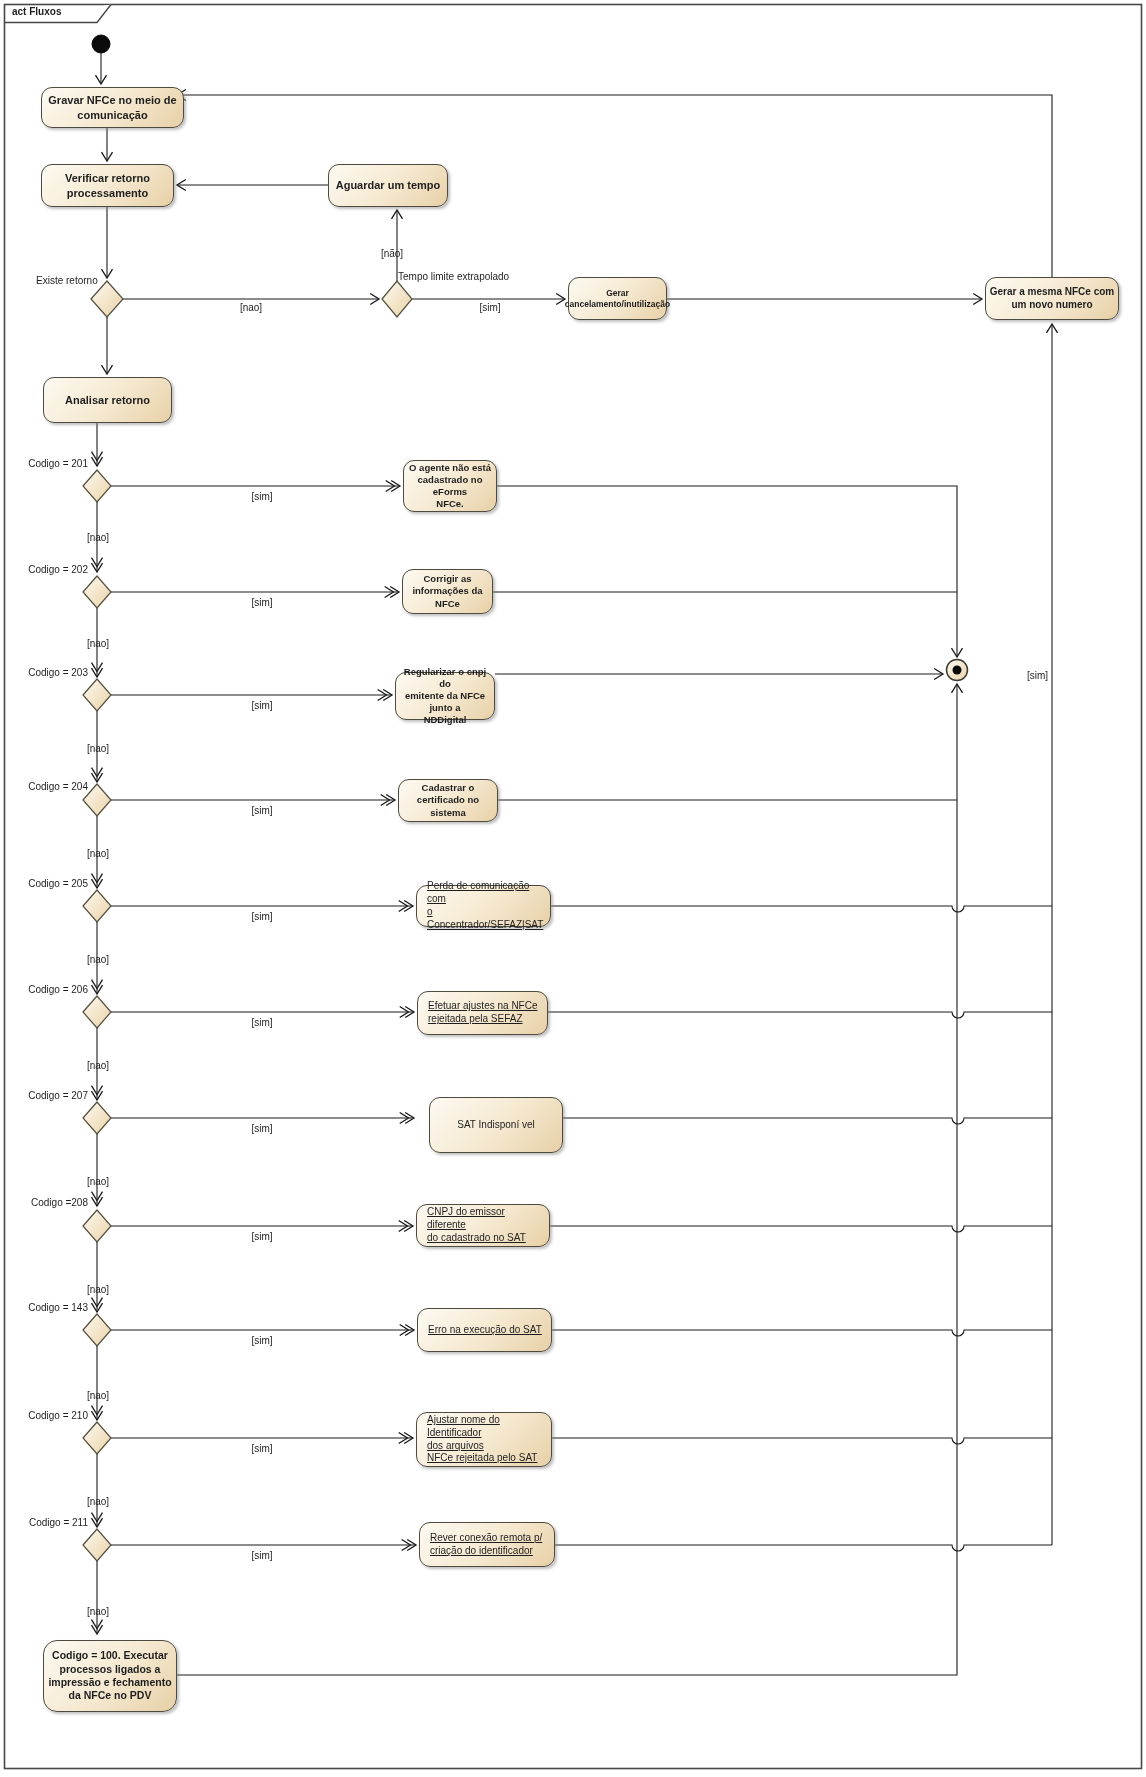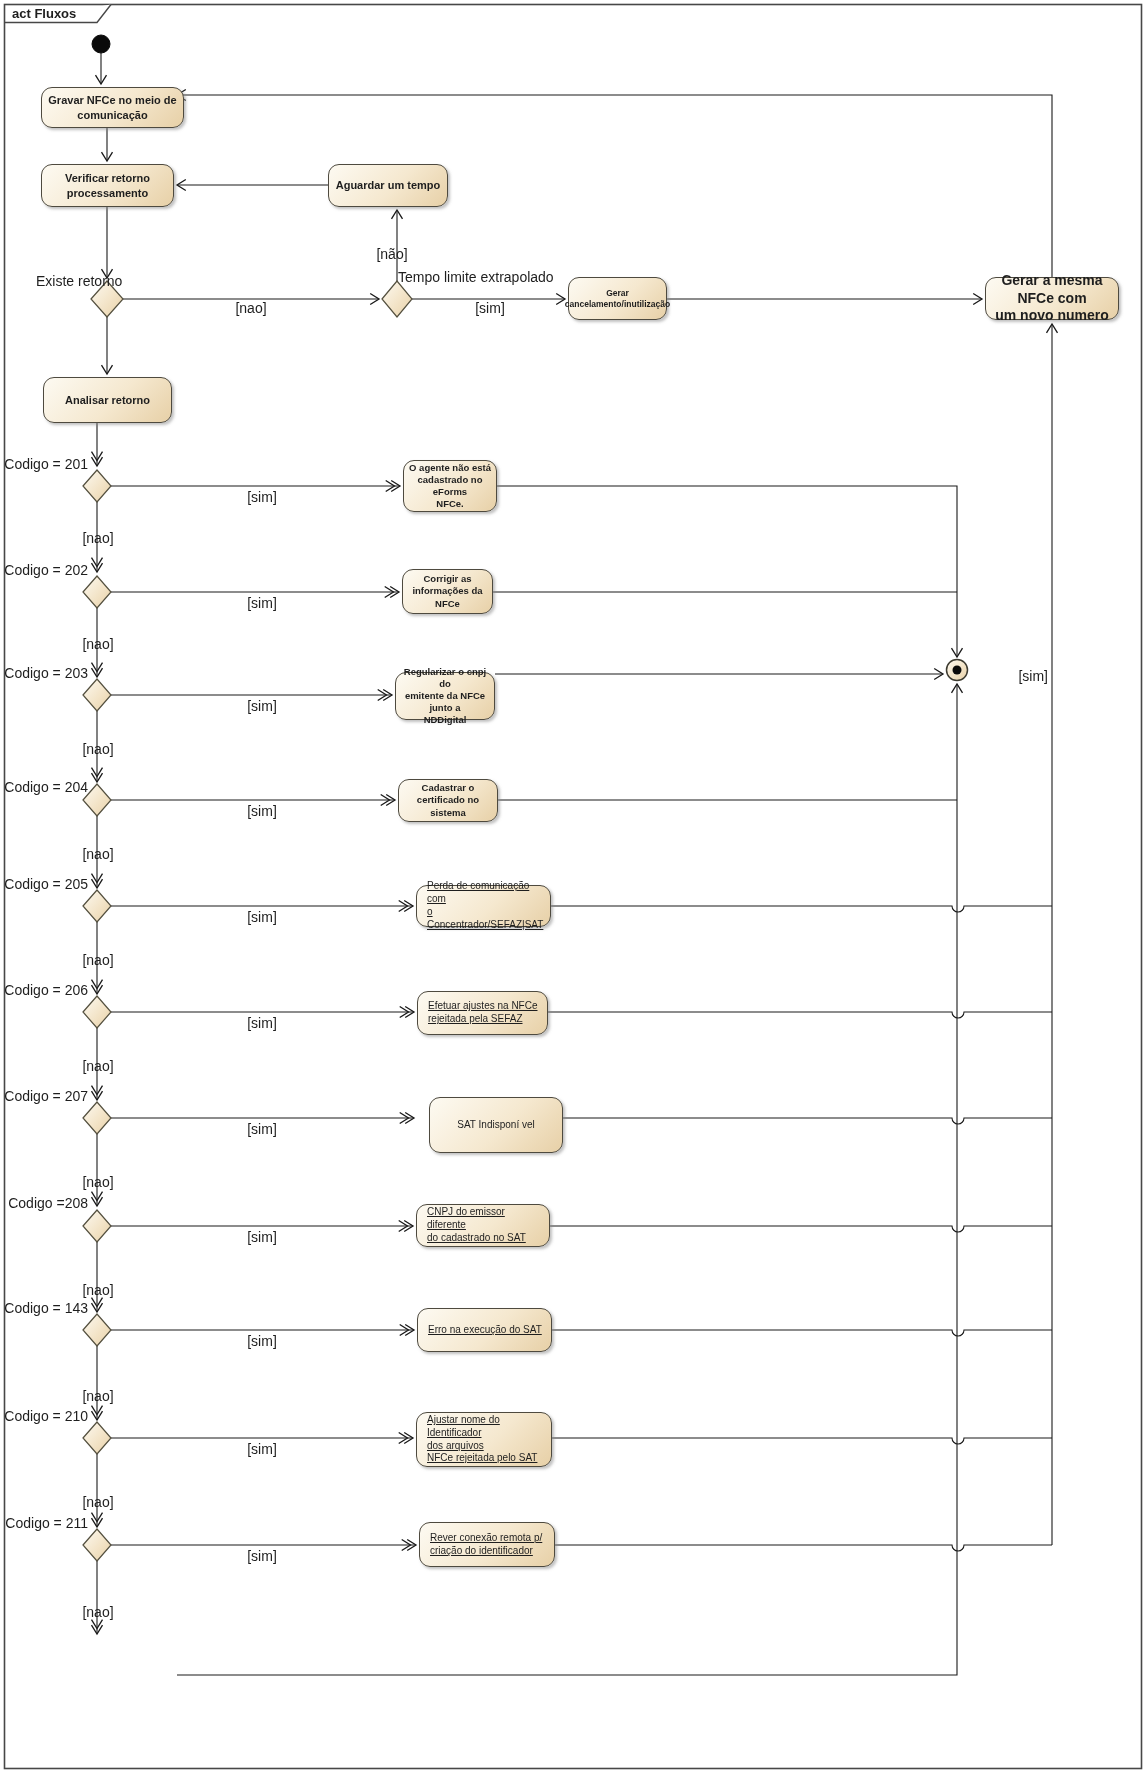--- a/index.html
+++ b/index.html
@@ -10,24 +10,24 @@
         border:1.5px solid #4e4a3f;border-radius:11px;
         background:linear-gradient(135deg,#fdfaf2 0%,#f5e8cf 55%,#e7d0a7 100%);
         box-shadow:2px 2px 3px rgba(140,140,140,.55);
         display:flex;align-items:center;justify-content:center;
         text-align:center;font-weight:bold;font-size:11px;line-height:1.28;
         white-space:pre-line;padding:2px 3px;}
   .node.small{font-size:9.5px;}
   .node.tiny{font-size:8.5px;}
   .node.reg{font-weight:normal;font-size:10px;}
   .node.left{justify-content:flex-start;text-align:left;padding-left:10px;text-decoration:underline;}
-  .lbl{position:absolute;font-size:14px;line-height:12px;white-space:nowrap;}
+  .lbl{position:absolute;font-size:10px;line-height:12px;white-space:nowrap;}
   .ctr{transform:translateX(-50%);}
   .rgt{transform:translateX(-100%);}
-  #frame-tab-label{position:absolute;left:12px;top:6px;font-size:13px;font-weight:bold;}
+  #frame-tab-label{position:absolute;left:12px;top:6px;font-size:10px;font-weight:bold;}
 </style>
 </head>
 <body>
 
 <div id="canvas">
 
   <svg id="wires" width="1146" height="1777" viewBox="0 0 1146 1777">
     <defs>
       <linearGradient id="gnode" x1="0" y1="0" x2="1" y2="1">
         <stop offset="0" stop-color="#fdfaf2"></stop>
@@ -124,23 +124,27 @@
 
   <div id="frame-tab-label">act Fluxos</div>
 
   <div class="node" style="left:41px;top:87px;width:143px;height:41px;">Gravar NFCe no meio de
 comunicação</div>
   <div class="node" style="left:41px;top:164px;width:133px;height:43px;">Verificar retorno
 processamento</div>
   <div class="node" style="left:328px;top:164px;width:120px;height:43px;">Aguardar um tempo</div>
   <div class="node tiny" style="left:568px;top:277px;width:99px;height:43px;">Gerar
 cancelamento/inutilização</div>
-  <div class="node" style="left:985px;top:277px;width:134px;height:43px;font-size:14px;">Gerar a mesma NFCe com
+  <div class="node" style="left:985px;top:277px;width:134px;height:43px;font-size:10px;">Gerar a mesma NFCe com
 um novo numero</div>
   <div class="node" style="left:43px;top:377px;width:129px;height:46px;">Analisar retorno</div>
+  <div class="node" style="left:43px;top:1640px;width:134px;height:72px;font-size:10.5px;border-radius:14px;">Codigo = 100. Executar
+processos ligados a
+impressão e fechamento
+da NFCe no PDV</div>
 
   <div class="node small" style="left:403px;top:460px;width:94px;height:52px;">O agente não está
 cadastrado no eForms
 NFCe.</div>
   <div class="node small" style="left:402px;top:569px;width:91px;height:45px;">Corrigir as informações da
 NFCe</div>
   <div class="node small" style="left:395px;top:672px;width:100px;height:48px;">Regularizar o cnpj do
 emitente da NFCe junto a
 NDDigital</div>
   <div class="node small" style="left:398px;top:779px;width:100px;height:43px;">Cadastrar o certificado no

